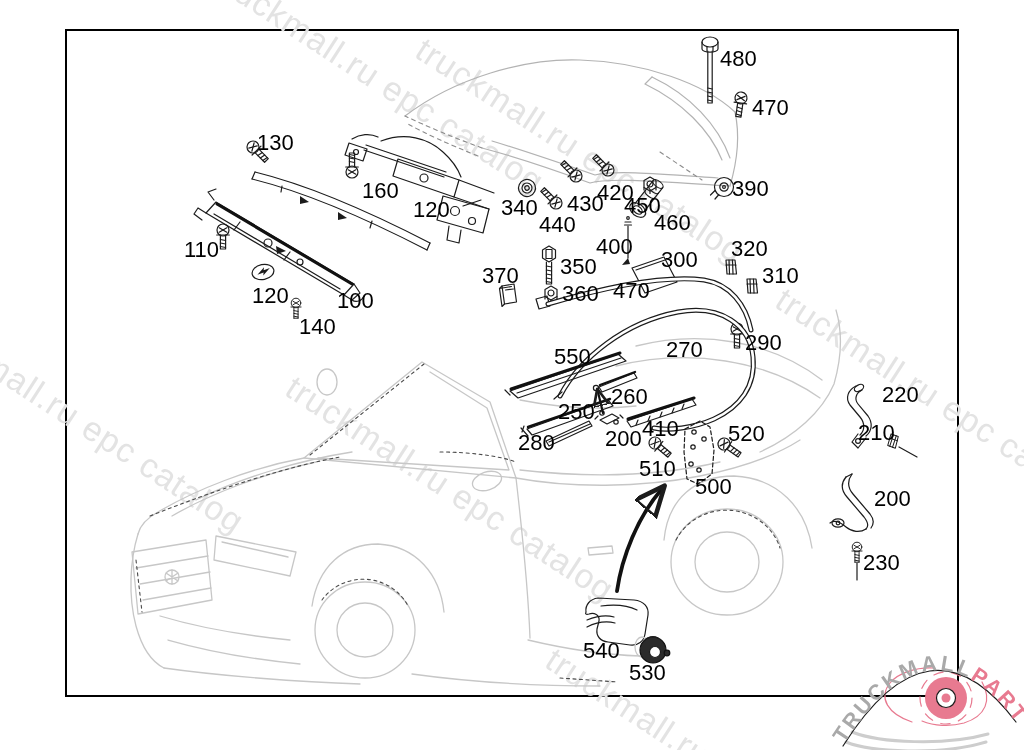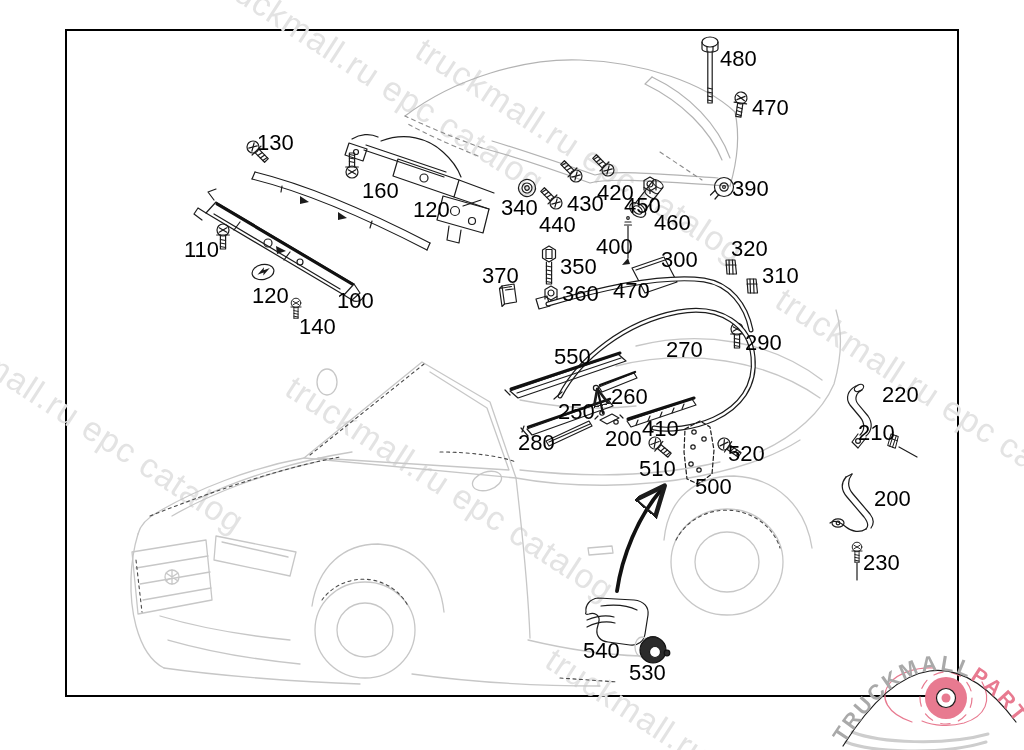--- a/index.html
+++ b/index.html
@@ -366,20 +366,20 @@
     <div class="plabel" style="left: 745px; top: 330px;">290</div>
     <div class="plabel" style="left: 554px; top: 344px;">550</div>
     <div class="plabel" style="left: 666px; top: 337px;">270</div>
     <div class="plabel" style="left: 558px; top: 399px;">250</div>
     <div class="plabel" style="left: 611px; top: 384px;">260</div>
     <div class="plabel" style="left: 605px; top: 426px;">200</div>
     <div class="plabel" style="left: 518px; top: 430px;">280</div>
     <div class="plabel" style="left: 642px; top: 416px;">410</div>
     <div class="plabel" style="left: 639px; top: 456px;">510</div>
     <div class="plabel" style="left: 695px; top: 474px;">500</div>
-    <div class="plabel" style="left: 728px; top: 421px; margin-top: 20px;">520</div>
+    <div class="plabel" style="left: 728px; top: 421px;">520</div>
     <div class="plabel" style="left: 882px; top: 382px;">220</div>
     <div class="plabel" style="left: 858px; top: 420px; text-align: right;">210</div>
     <div class="plabel" style="left: 874px; top: 486px;">200</div>
     <div class="plabel" style="left: 863px; top: 550px;">230</div>
     <div class="plabel" style="left: 583px; top: 638px;">540</div>
     <div class="plabel" style="left: 629px; top: 660px;">530</div>
   </div>
 
 </body></html>

